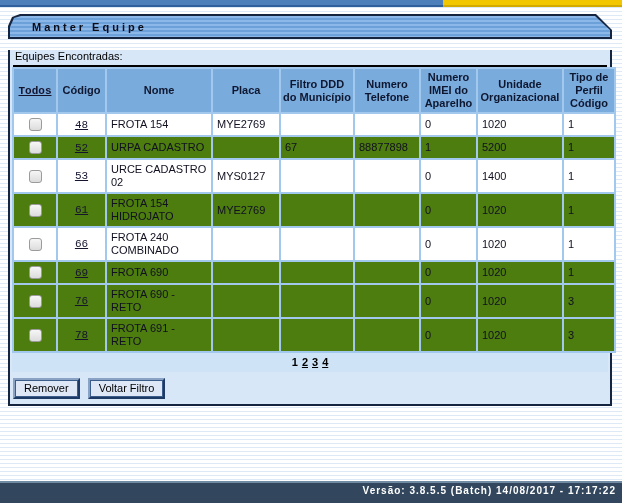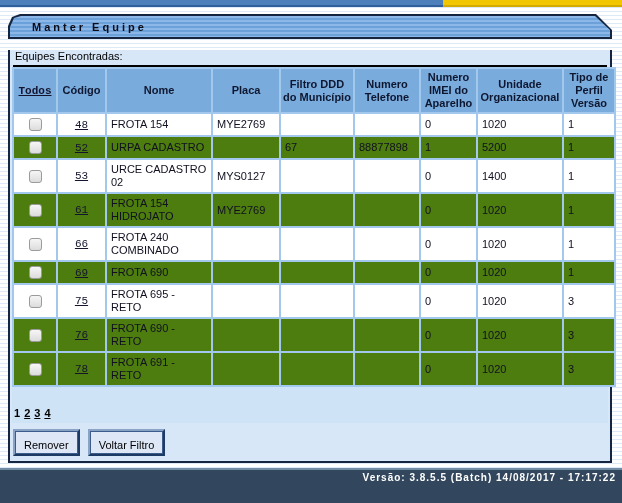--- a/index.html
+++ b/index.html
@@ -45,33 +45,33 @@
        padding:2px 1px; color:#0e1730; line-height:13px; }
   th a, td a { color:#14142e; text-decoration:underline;font-family:Liberation Mono, monospace; }
   td { background:#ffffff; padding:3px 4px; vertical-align:middle; height:21px; line-height:13px;
        overflow:hidden; }
   tr.alt td { background:#4d7c0f; }
   td.center { text-align:center; }
   input[type=checkbox] { appearance:none; -webkit-appearance:none; width:13px; height:13px;
        background:linear-gradient(#f6f6f6, #dcdcdc); border:1px solid #9b9b9b; border-radius:3px;
        display:inline-block; vertical-align:middle; }
 
-  .pagination { background:#cfe3f7; text-align:left; font-weight:bold; padding:20px 0 4px;
+  .pagination { background:#cfe3f7; text-align:center; font-weight:bold; padding:3px 0 4px;
        margin:0; color:#000; }
   .pagination a { color:#000; text-decoration:underline; margin:0 2px; }
   .pagination .current { margin:0 2px; }
 
   .btn-row { margin:6px 0 0 1px; }
-  .btn { font-family:"Liberation Sans", sans-serif; font-size:11px; padding:8px 9px 3px;
+  .btn { font-family:"Liberation Sans", sans-serif; font-size:11px; padding:2px 9px 3px;
        background:#dde7f6; color:#000; margin-right:5px;
        border:2px solid; border-color:#8aa3c4 #1c3a63 #1c3a63 #8aa3c4;
        box-shadow:0 0 0 1px #3c5c8c inset; cursor:pointer; }
 
   
-  .statusbar { position:absolute; left:0; right:0; bottom:0; height:35px;
+  .statusbar { position:absolute; left:0; right:0; bottom:0; height:22px;
        background:#32475d; border-top:2px solid #708ba4; color:#ffffff; font-weight:bold;
        font-size:10px; letter-spacing:1px; text-align:right; padding:2px 6px 0; }
 </style>
 </head>
 <body>
 
 <div class="topbar">
   <div class="blue"></div>
   <div class="gold"></div>
 </div>
@@ -101,21 +101,21 @@
       <thead>
         <tr id="thead-row">
             <th><a href="#">Todos</a></th>
             <th>Código</th>
             <th>Nome</th>
             <th>Placa</th>
             <th>Filtro DDD do Município</th>
             <th>Numero Telefone</th>
             <th>Numero IMEI do Aparelho</th>
             <th>Unidade Organizacional</th>
-            <th>Tipo de Perfil Versão</th>
+            <th>Tipo de Perfil Código</th>
           </tr>
       </thead>
       <tbody id="tbody">
           <tr>
             <td class="center"><input type="checkbox" style=""></td>
             <td class="center"><a href="#">48</a></td>
             <td>FROTA 154</td>
             <td>MYE2769</td>
             <td></td>
             <td></td>
@@ -170,31 +170,20 @@
           <tr class="alt">
             <td class="center"><input type="checkbox" style=""></td>
             <td class="center"><a href="#">69</a></td>
             <td>FROTA 690</td>
             <td></td>
             <td></td>
             <td></td>
             <td>0</td>
             <td>1020</td>
             <td>1</td>
-          </tr>
-          <tr>
-            <td class="center"><input type="checkbox" style=""></td>
-            <td class="center"><a href="#">75</a></td>
-            <td>FROTA 695 - RETO</td>
-            <td></td>
-            <td></td>
-            <td></td>
-            <td>0</td>
-            <td>1020</td>
-            <td>3</td>
           </tr>
           <tr class="alt">
             <td class="center"><input type="checkbox" style=""></td>
             <td class="center"><a href="#">76</a></td>
             <td>FROTA 690 - RETO</td>
             <td></td>
             <td></td>
             <td></td>
             <td>0</td>
             <td>1020</td>

